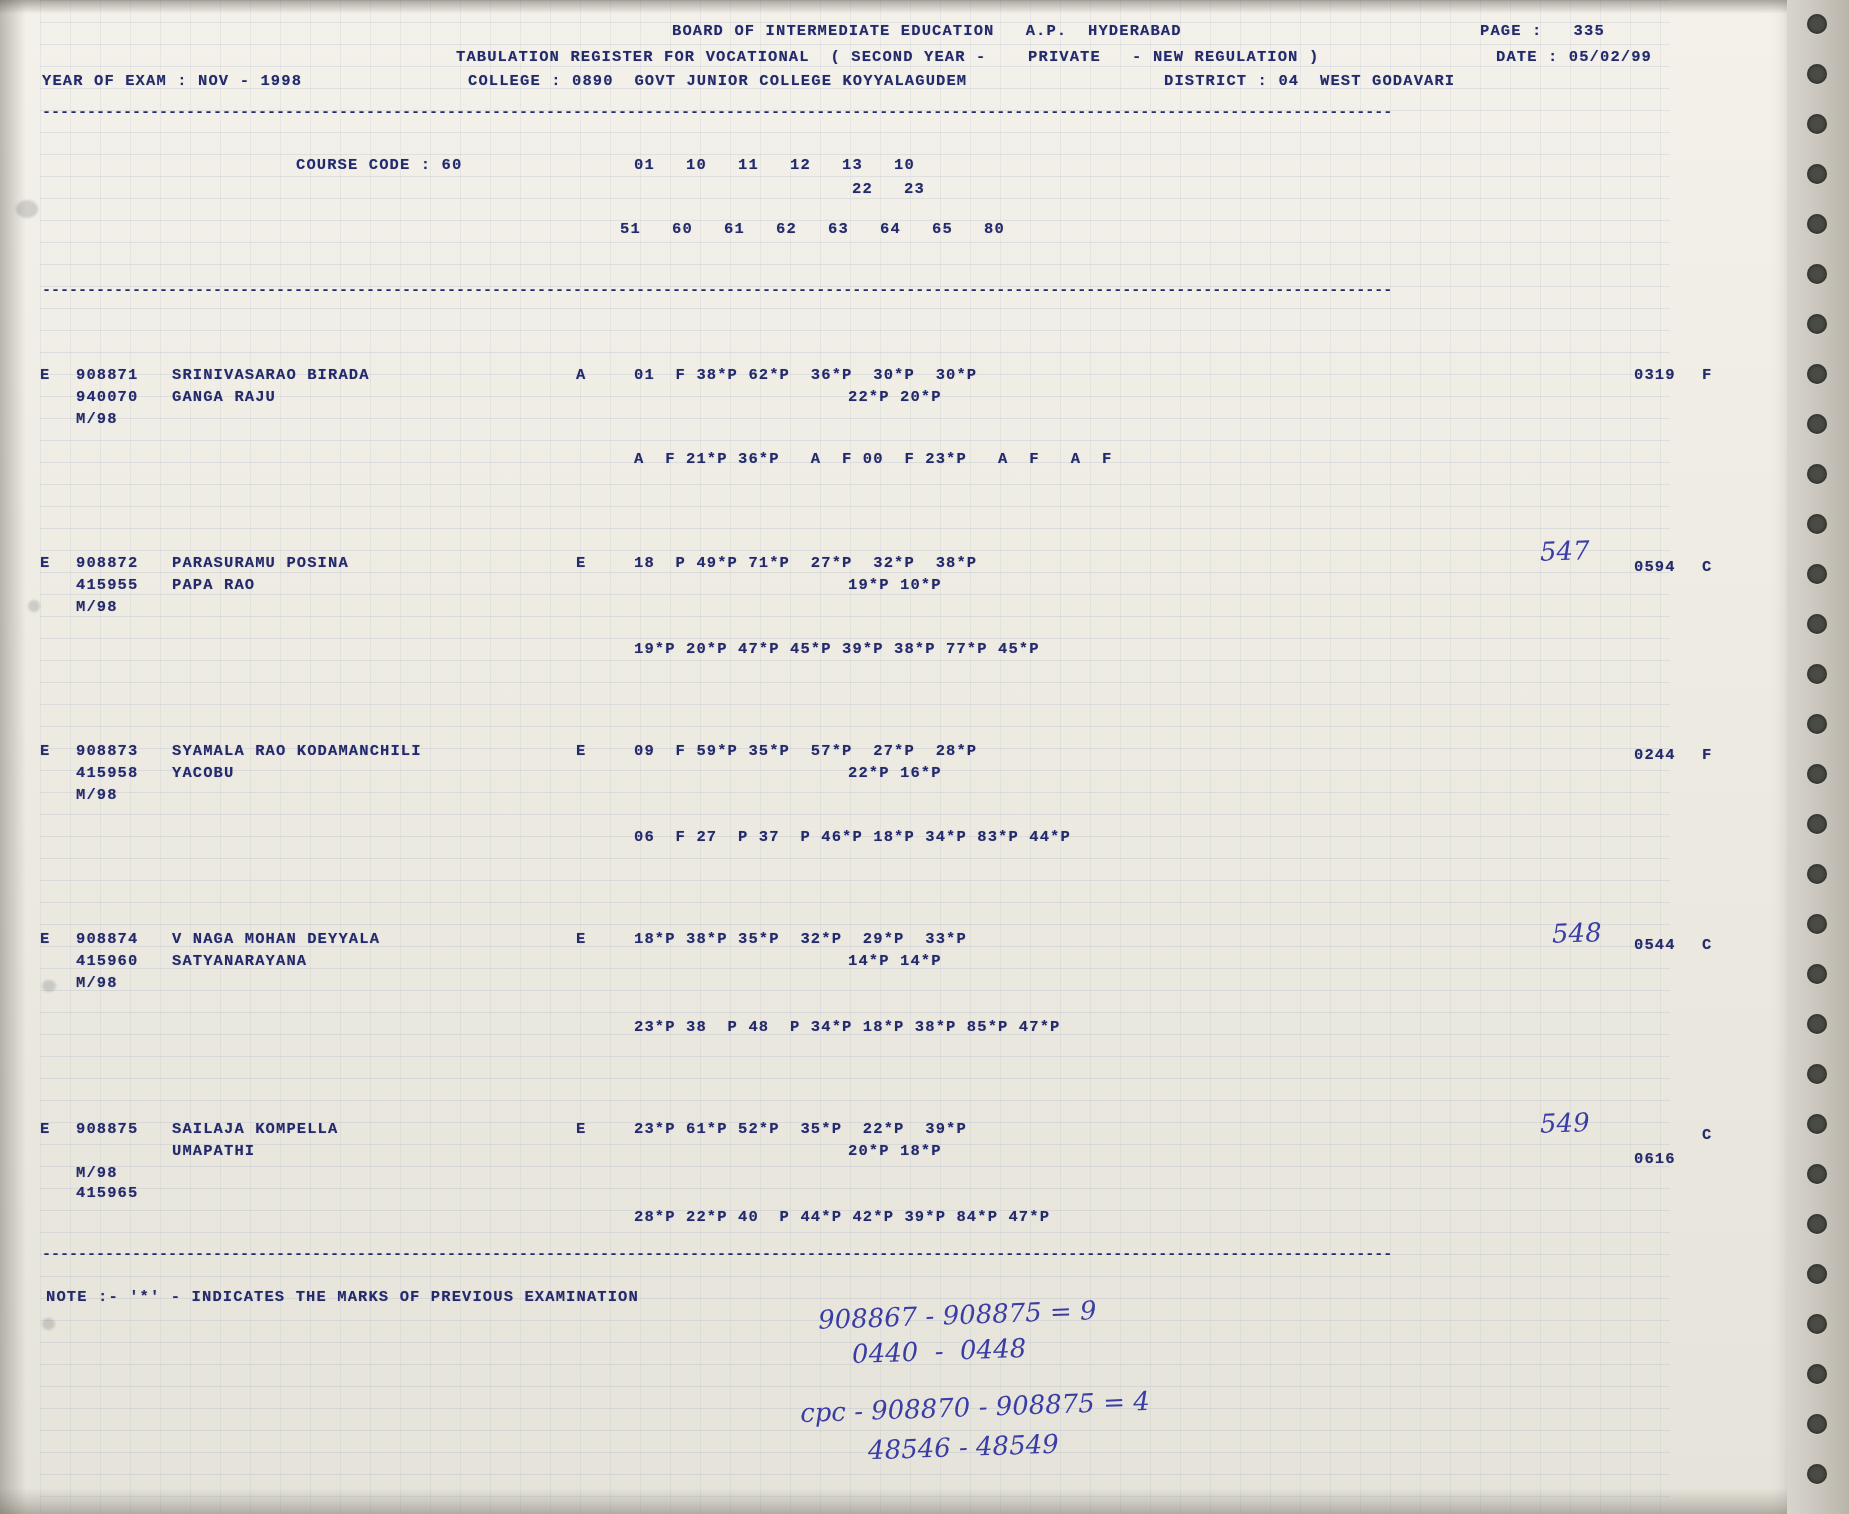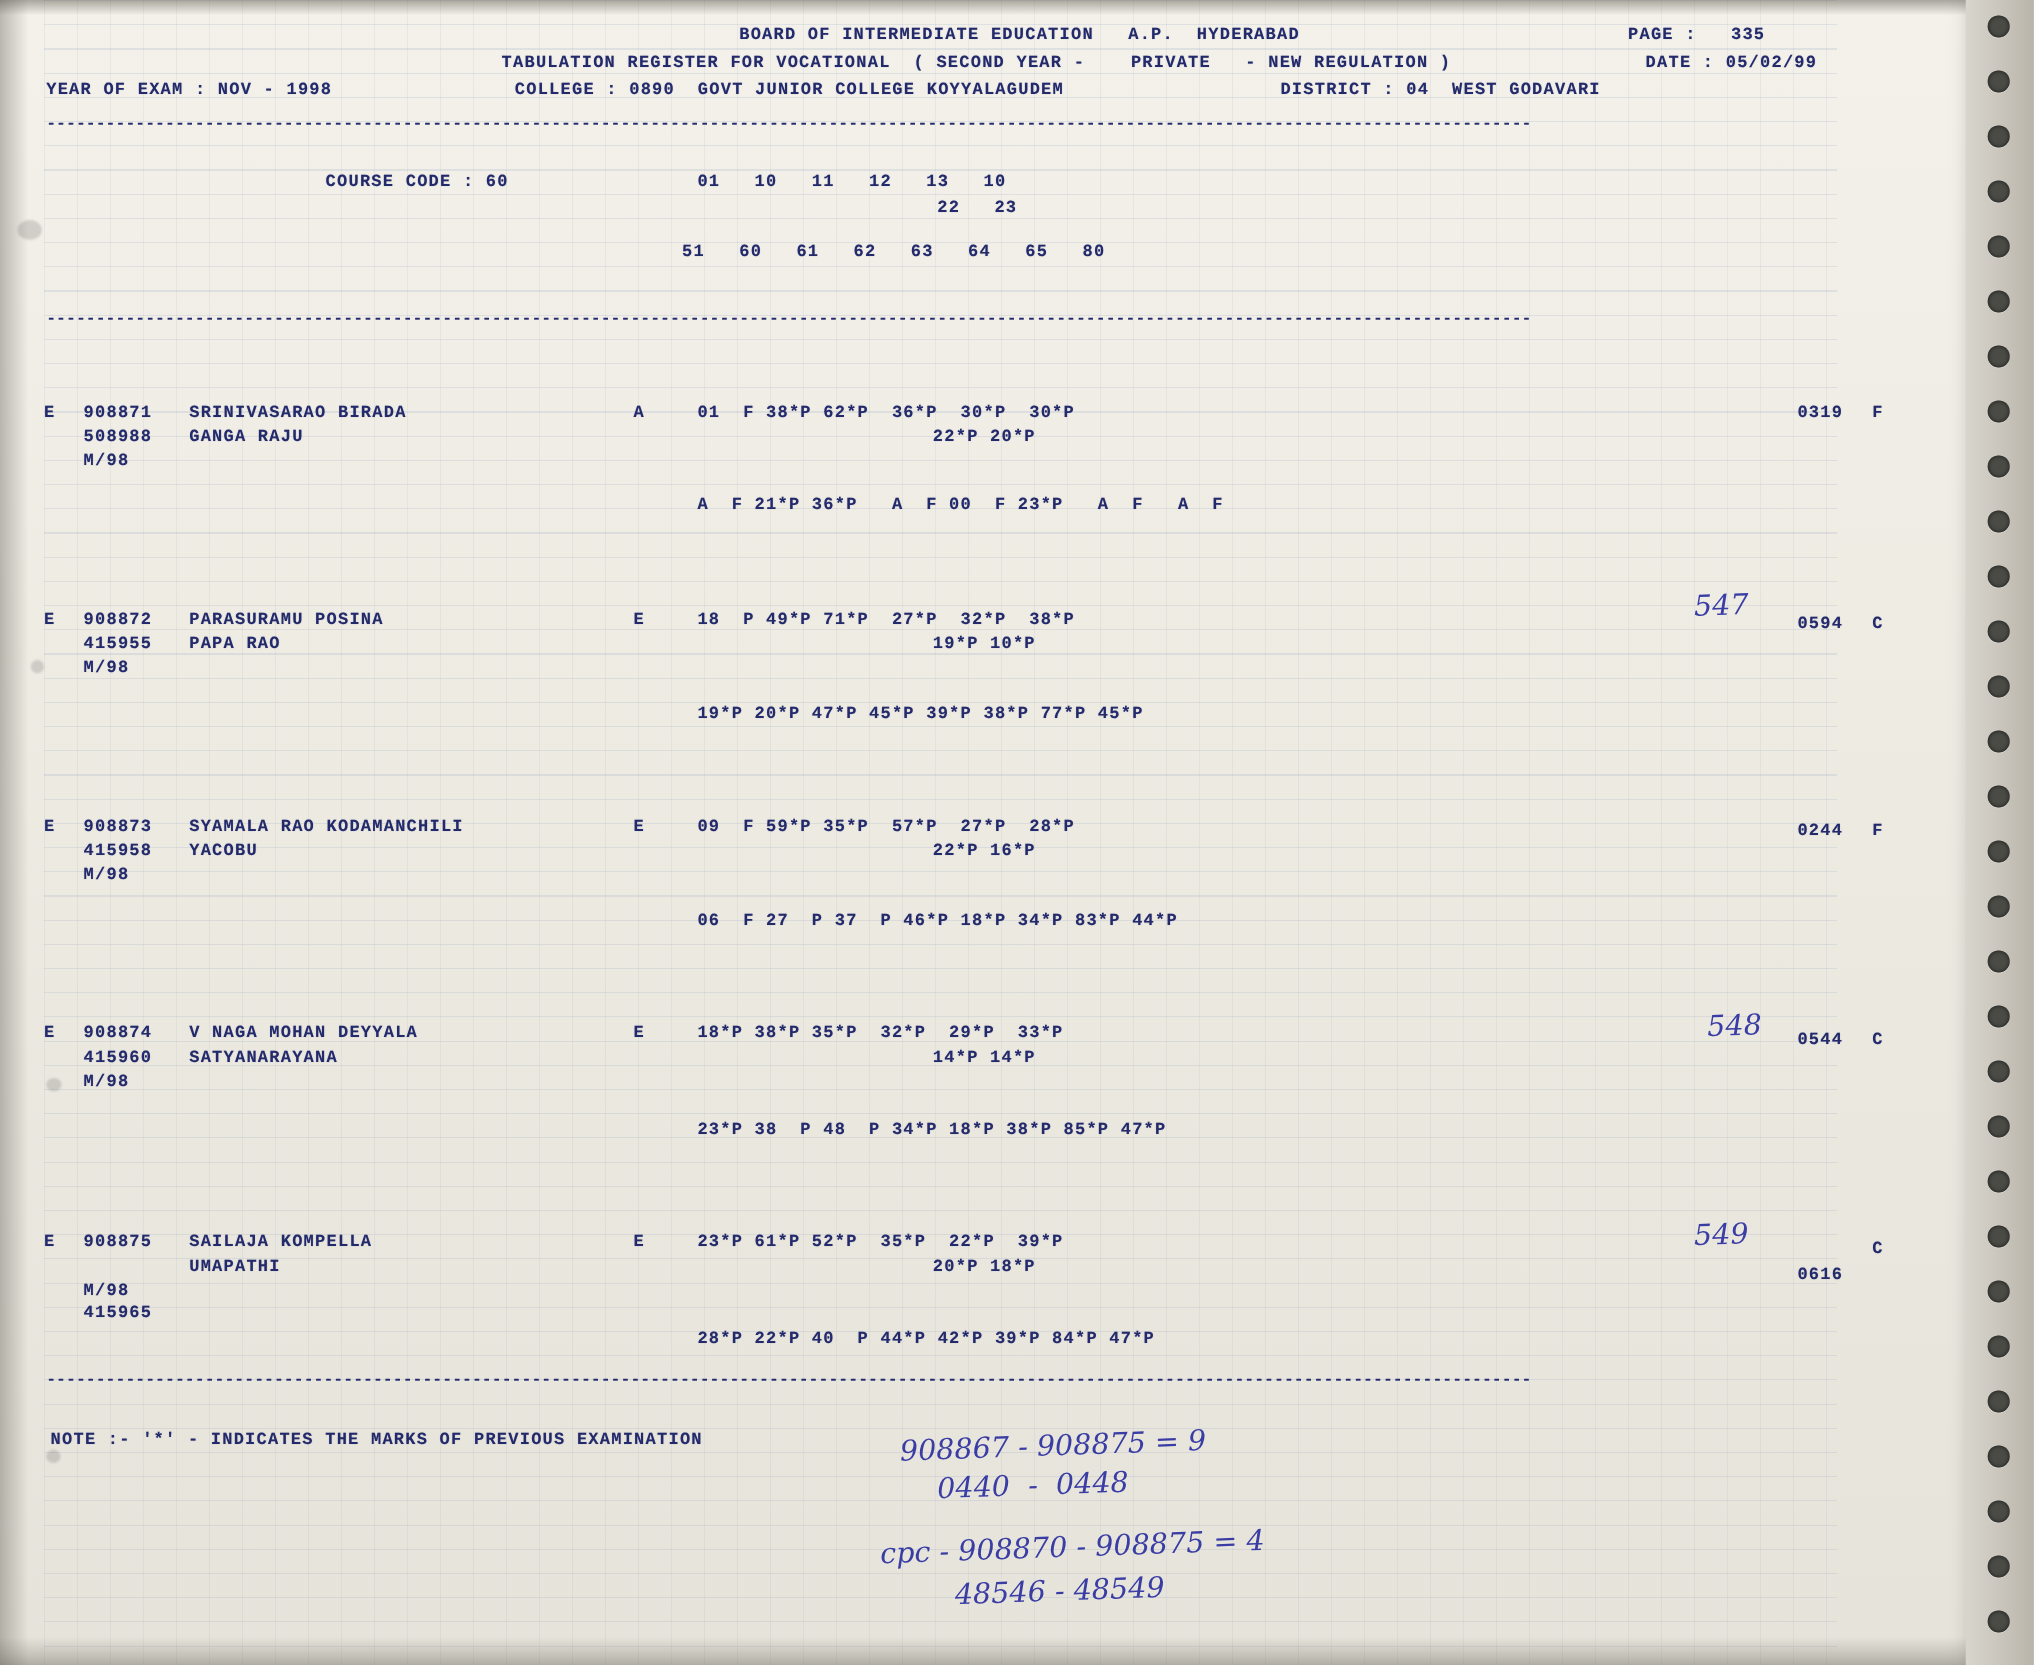--- a/index.html
+++ b/index.html
@@ -144,21 +144,21 @@
 
     <div class="dashed" style="left:42px; top:282px; width:1660px;">------------------------------------------------------------------------------------------------------------------------------------------------------</div>
 
     <div class="txt" style="left:40px; top:366px;">E</div>
     <div class="txt" style="left:76px; top:366px;">908871</div>
     <div class="txt" style="left:172px; top:366px;">SRINIVASARAO BIRADA</div>
     <div class="txt" style="left:576px; top:366px;">A</div>
     <div class="txt" style="left:634px; top:366px;">01  F 38*P 62*P  36*P  30*P  30*P</div>
     <div class="txt" style="left:1634px; top:366px;">0319</div>
     <div class="txt" style="left:1702px; top:366px;">F</div>
-    <div class="txt" style="left:76px; top:388px;">508988</div>
+    <div class="txt" style="left:76px; top:388px;">940070</div>
     <div class="txt" style="left:172px; top:388px;">GANGA RAJU</div>
     <div class="txt" style="left:848px; top:388px;">22*P 20*P</div>
     <div class="txt" style="left:76px; top:410px;">M/98</div>
     <div class="txt" style="left:634px; top:450px;">A  F 21*P 36*P   A  F 00  F 23*P   A  F   A  F</div>
 
     <div class="txt" style="left:40px; top:554px;">E</div>
     <div class="txt" style="left:76px; top:554px;">908872</div>
     <div class="txt" style="left:172px; top:554px;">PARASURAMU POSINA</div>
     <div class="txt" style="left:576px; top:554px;">E</div>
     <div class="txt" style="left:634px; top:554px;">18  P 49*P 71*P  27*P  32*P  38*P</div>
@@ -207,21 +207,21 @@
     <div class="txt" style="left:1634px; top:1126px;margin-top:24px;">0616</div>
     <div class="txt" style="left:1702px; top:1126px;">C</div>
     <div class="txt" style="left:76px; top:1184px;">415965</div>
     <div class="txt" style="left:172px; top:1142px;">UMAPATHI</div>
     <div class="txt" style="left:848px; top:1142px;">20*P 18*P</div>
     <div class="txt" style="left:76px; top:1164px;">M/98</div>
     <div class="txt" style="left:634px; top:1208px;">28*P 22*P 40  P 44*P 42*P 39*P 84*P 47*P</div>
 
     <div class="dashed" style="left:42px; top:1246px; width:1660px;">------------------------------------------------------------------------------------------------------------------------------------------------------</div>
 
-    <div class="txt" style="left:46px; top:1288px;margin-top:12px;">NOTE :- '*' - INDICATES THE MARKS OF PREVIOUS EXAMINATION</div>
+    <div class="txt" style="left:46px; top:1288px;">NOTE :- '*' - INDICATES THE MARKS OF PREVIOUS EXAMINATION</div>
 
     <div class="hand" style="left:818px; top:1300px;">908867 - 908875 = 9</div>
     <div class="hand" style="left:852px; top:1336px;">0440  -  0448</div>
     <div class="hand" style="left:800px; top:1392px;">cpc - 908870 - 908875 = 4</div>
     <div class="hand" style="left:868px; top:1432px;">48546 - 48549</div>
 
     <div class="smudge" style="left:16px; top:200px; width:22px; height:18px;"></div>
     <div class="smudge" style="left:28px; top:600px; width:12px; height:12px;"></div>
     <div class="smudge" style="left:42px; top:980px; width:14px; height:12px;"></div>
     <div class="smudge" style="left:42px; top:1318px; width:13px; height:12px;"></div>

